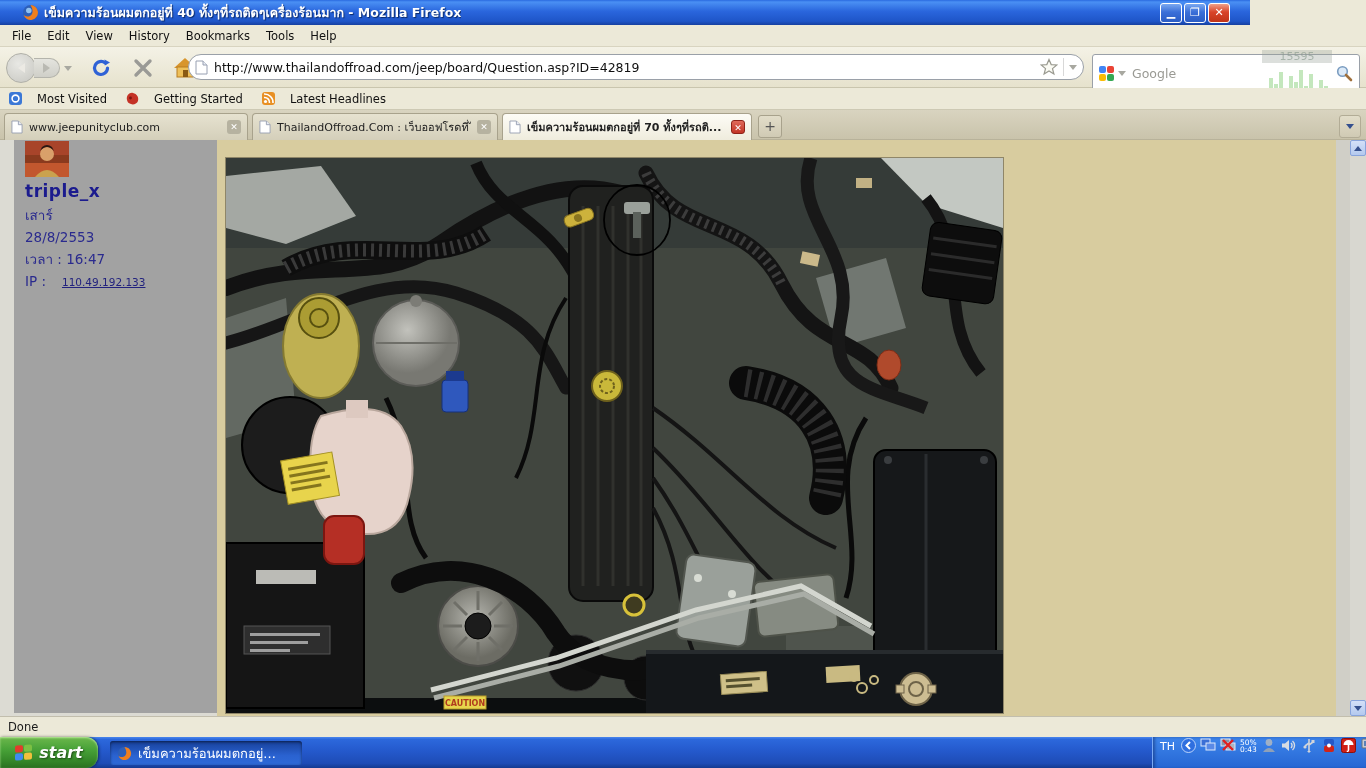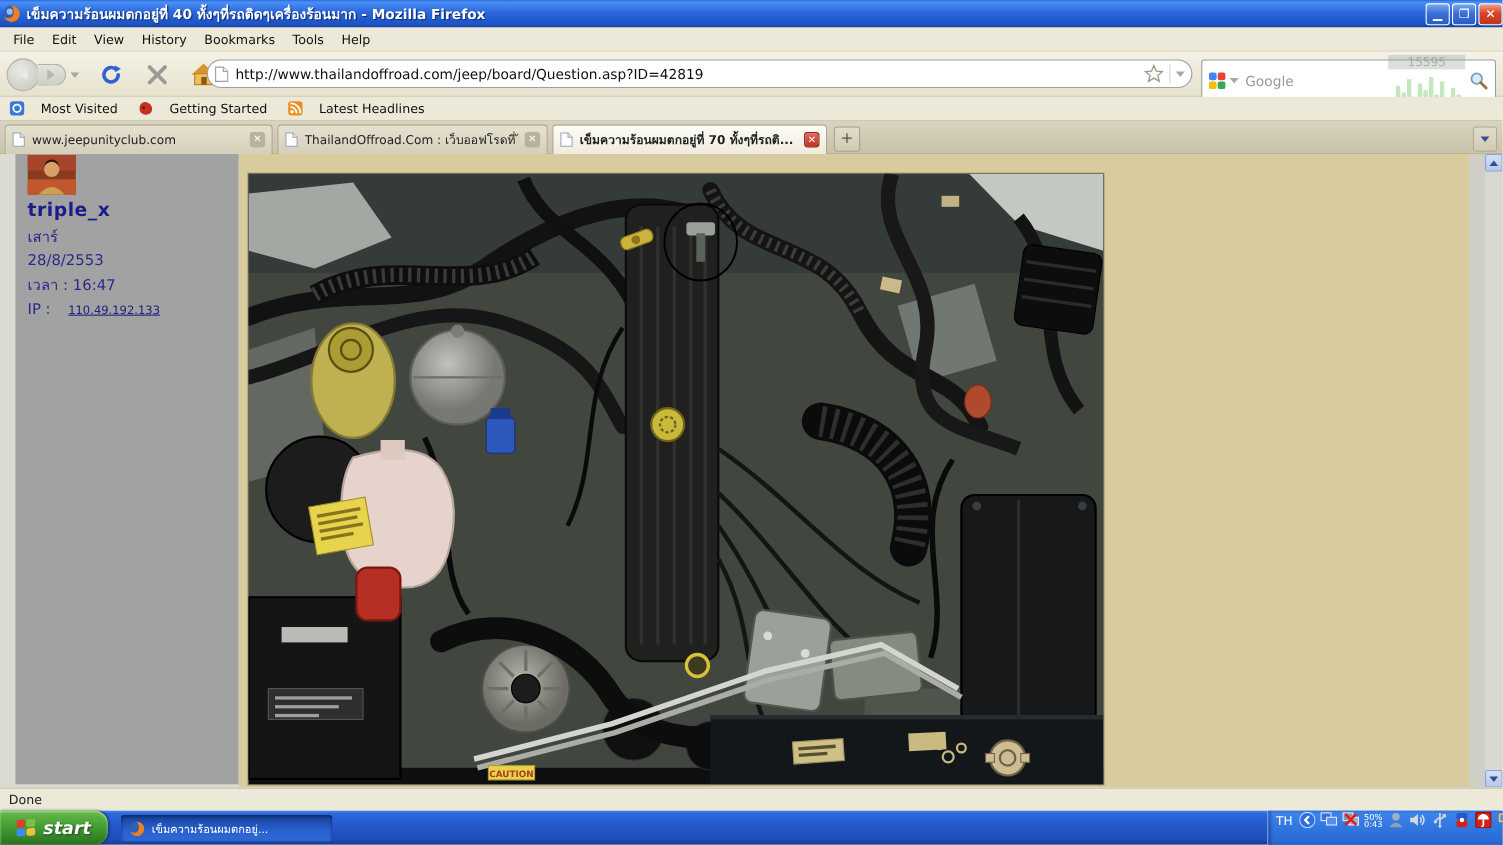--- a/index.html
+++ b/index.html
@@ -1,22 +1,22 @@
 <!DOCTYPE html>
 <html><head>
 <meta charset="utf-8">
 <style>
   *{margin:0;padding:0;box-sizing:border-box}
   html,body{width:1366px;height:768px;overflow:hidden;font-family:"DejaVu Sans","Liberation Sans",sans-serif}
   .screen{position:relative;width:1366px;height:768px;background:#ece9d8}
 
   
-  .titlebar{position:absolute;left:0;top:0;width:1366px;height:25px;
+  .titlebar{position:absolute;left:0;top:0;width:1250px;height:25px;
     background:linear-gradient(180deg,#2a6ae0 0%,#4a90f4 8%,#2a66dd 45%,#1e55c8 85%,#1640a0 100%);
-    display:flex;align-items:center;padding:0 0;color:#fff}
+    display:flex;align-items:center;padding:0 20px;color:#fff}
   .titlebar .fficon{width:17px;height:17px;margin:0 5px 0 2px;flex:0 0 auto}
   .titlebar .title{font-size:12.5px;font-weight:bold;text-shadow:1px 1px 1px #0a2a6a;white-space:nowrap;overflow:hidden}
   .winbtns{margin-left:auto;display:flex;gap:2px}
   .winbtn{width:22px;height:20px;border:1px solid #fff;border-radius:3px;
     background:linear-gradient(180deg,#7aa8f0,#3a6fd8 45%,#2a5cc4);color:#fff;
     display:flex;align-items:center;justify-content:center;font-size:11px;font-weight:bold}
   .winbtn.close{background:linear-gradient(180deg,#f0a088,#d8442a 45%,#c03418)}
   .winbtn span{line-height:1}
 
   
@@ -99,21 +99,21 @@
     background:linear-gradient(180deg,#4a86ec 0%,#2c68dc 8%,#2459cc 45%,#1e4cb6 85%,#143a90 100%)}
   .startbtn{position:absolute;left:0;top:0;height:31px;width:98px;border-radius:0 12px 12px 0;
     background:linear-gradient(180deg,#6cb84c 0%,#48a238 40%,#338427 80%,#2a7020 100%);
     box-shadow:inset 0 1px 2px #b8e89a, 1px 0 3px rgba(0,0,0,.5);
     display:flex;align-items:center;justify-content:center;gap:6px}
   .startlabel{color:#fff;font-size:16px;font-weight:bold;font-style:italic;text-shadow:1px 1px 2px #1e4a14}
   .winflag{width:18px;height:16px;display:grid;grid-template-columns:8px 8px;grid-template-rows:7px 7px;gap:1px;transform:skewY(-4deg)}
   .winflag i{border-radius:2px}
   .taskitem{position:absolute;left:110px;top:4px;width:192px;height:24px;border-radius:3px;
     background:linear-gradient(180deg,#17409a,#2a62d0 60%,#2e6ad8);box-shadow:inset 0 1px 3px rgba(0,0,0,.55);
-    display:flex;align-items:center;gap:6px;padding:0 7px;color:#fff;font-size:10px}
+    display:flex;align-items:center;gap:6px;padding:0 7px;color:#fff;font-size:13px}
   .taskitem .lbl{white-space:nowrap;overflow:hidden}
   .tray{position:absolute;right:0;top:0;height:31px;width:214px;
     background:linear-gradient(180deg,#3e86ec,#2565d2);border-left:1px solid #7aaaf4;
     box-shadow:inset 2px 0 3px rgba(10,30,90,.45);display:flex;align-items:flex-end;gap:4px;padding:16px 7px}
   .tray .lang{color:#fff;font-size:11px;margin-right:1px}
   .trayicon{width:16px;height:16px;display:flex;align-items:center;justify-content:center;flex:0 0 auto}
   .stats{display:flex;flex-direction:column;line-height:7px;color:#fff;font-size:7.5px;text-align:center}
   .clock{color:#fff;font-size:11px;margin-left:6px;white-space:nowrap}
 </style>
 </head>

